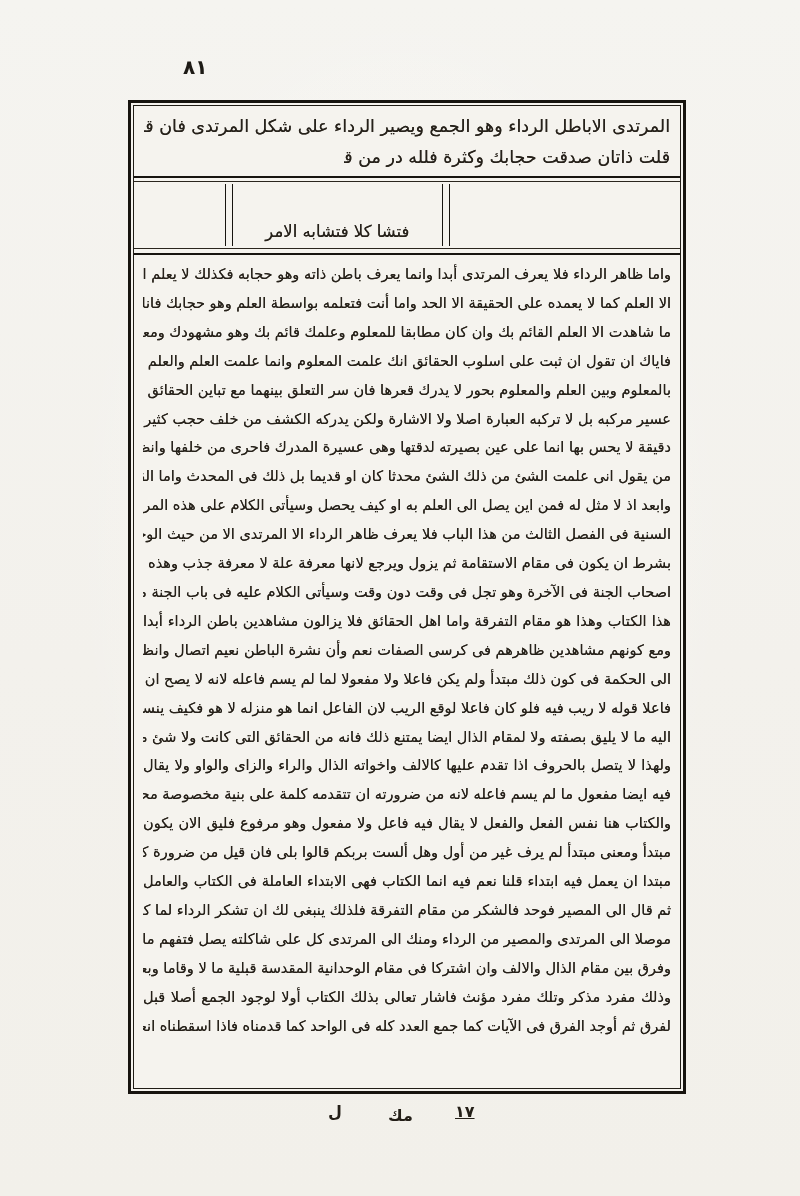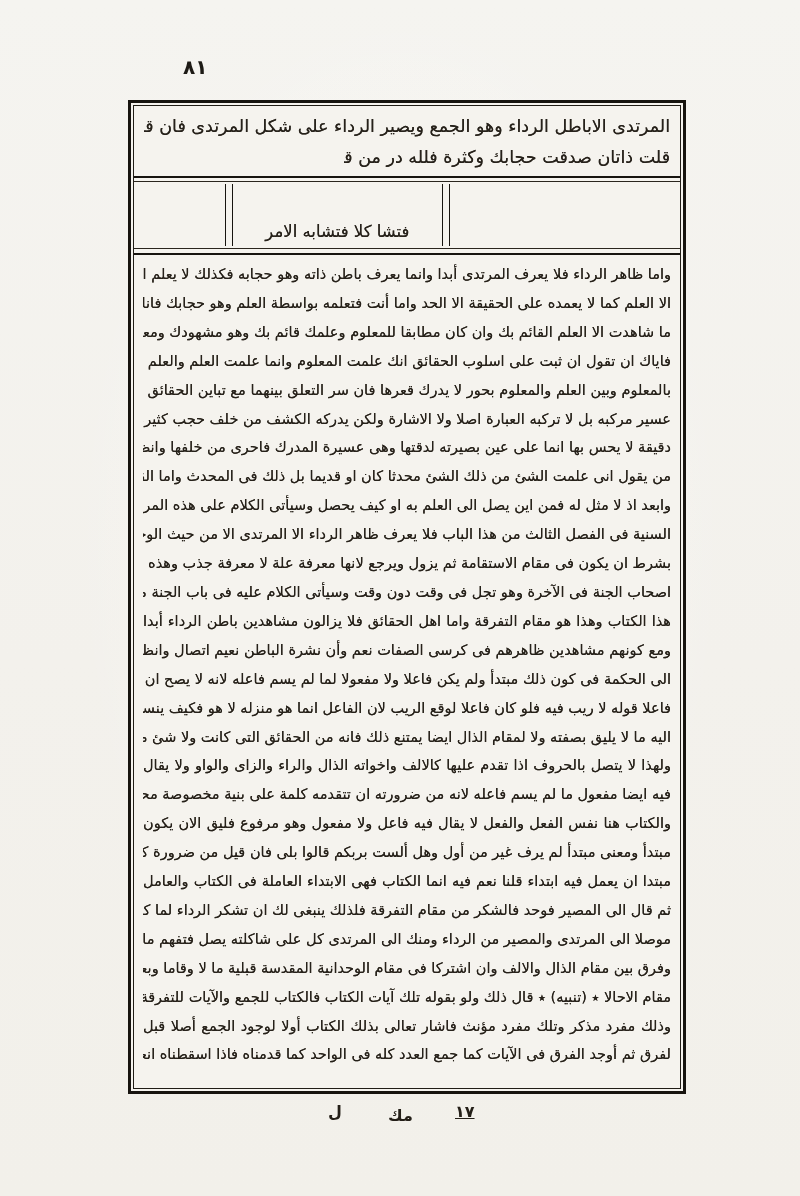--- a/index.html
+++ b/index.html
@@ -182,21 +182,20 @@
           <div class="bline">فاعلا قوله لا ريب فيه فلو كان فاعلا لوقع الريب لان الفاعل انما هو منزله لا هو فكيف ينسب</div>
           <div class="bline">اليه ما لا يليق بصفته ولا لمقام الذال ايضا يمتنع ذلك فانه من الحقائق التى كانت ولا شئ معها</div>
           <div class="bline">ولهذا لا يتصل بالحروف اذا تقدم عليها كالالف واخواته الذال والراء والزاى والواو ولا يقال</div>
           <div class="bline">فيه ايضا مفعول ما لم يسم فاعله لانه من ضرورته ان تتقدمه كلمة على بنية مخصوصة محلها النصب</div>
           <div class="bline">والكتاب هنا نفس الفعل والفعل لا يقال فيه فاعل ولا مفعول وهو مرفوع فليق الان يكون</div>
           <div class="bline">مبتدأ ومعنى مبتدأ لم يرف غير من أول وهل ألست بربكم قالوا بلى فان قيل من ضرورة كل</div>
           <div class="bline">مبتدا ان يعمل فيه ابتداء قلنا نعم فيه انما الكتاب فهى الابتداء العاملة فى الكتاب والعامل</div>
           <div class="bline">ثم قال الى المصير فوحد فالشكر من مقام التفرقة فلذلك ينبغى لك ان تشكر الرداء لما كان سببا</div>
           <div class="bline">موصلا الى المرتدى والمصير من الرداء ومنك الى المرتدى كل على شاكلته يصل فتفهم ما قلناه</div>
           <div class="bline">وفرق بين مقام الذال والالف وان اشتركا فى مقام الوحدانية المقدسة قبلية ما لا وقاما وبعدية</div>
-          <div class="bline">مقام الاحالا ٭ (تنبيه) ٭ قال ذلك ولو بقوله تلك آيات الكتاب فالكتاب للجمع والآيات للتفرقة</div>
           <div class="bline">وذلك مفرد مذكر وتلك مفرد مؤنث فاشار تعالى بذلك الكتاب أولا لوجود الجمع أصلا قبل</div>
           <div class="bline">لفرق ثم أوجد الفرق فى الآيات كما جمع العدد كله فى الواحد كما قدمناه فاذا اسقطناه انعدمت</div>
         </div>
 
     </div>
   </div>
 
   <div class="catchwords">
     <span class="catchword catchword-right">١٧</span>
     <span class="catchword catchword-middle">مك</span>

